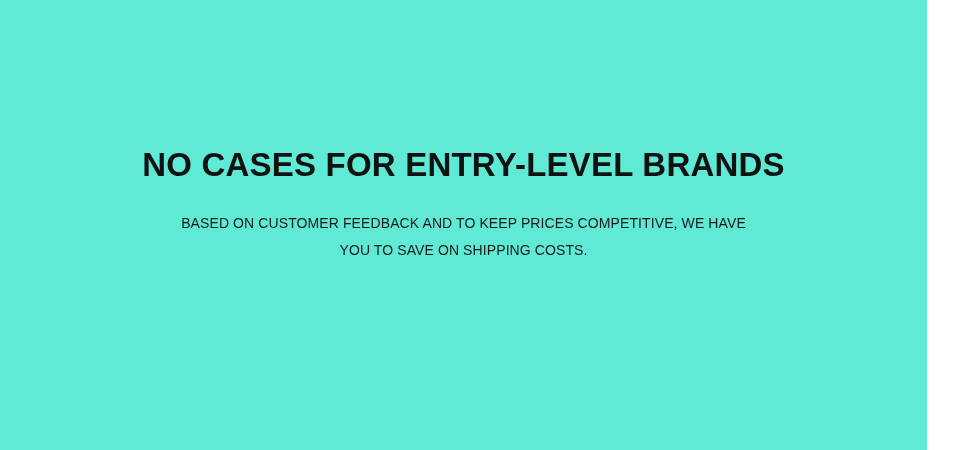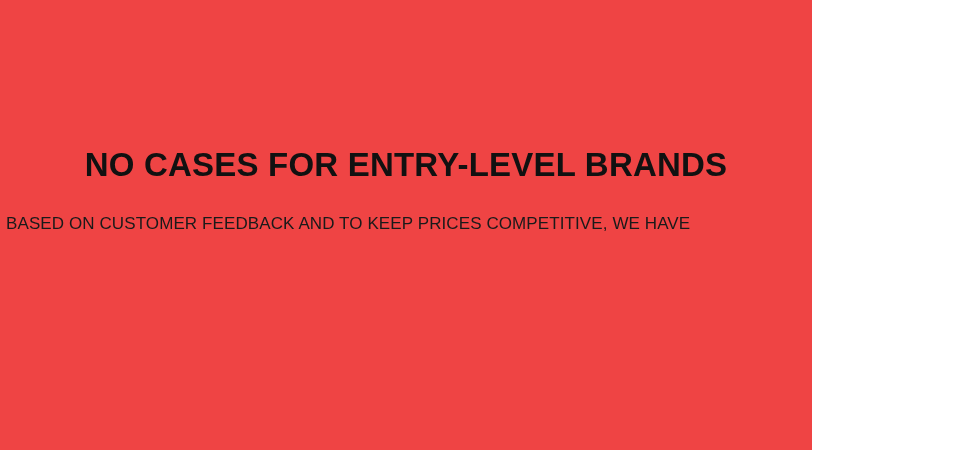--- a/index.html
+++ b/index.html
@@ -10,28 +10,28 @@
 
   body {
     width: 980px;
     height: 450px;
     background: #ffffff;
     font-family: "Liberation Sans", sans-serif;
     overflow: hidden;
   }
 
   .notice-section {
-    width: 812px;
+    width: 927px;
     height: 450px;
     box-sizing: border-box;
     display: flex;
     flex-direction: column;
     align-items: center;
     justify-content: flex-start;
-    background: #ef4444;
+    background: #5eead4;
   }
 
   .notice-inner {
     width: 100%;
     padding-top: 146px;
     display: flex;
     flex-direction: column;
     align-items: center;
   }
 
@@ -48,40 +48,42 @@
     text-transform: uppercase;
     max-width: 900px;
     -webkit-font-smoothing: antialiased;
   }
 
   .notice-body {
     margin: 0;
     padding: 0;
     margin-top: 26px;
     font-family: "Liberation Sans", sans-serif;
-    font-size: 17px;
+    font-size: 14px;
     font-weight: 400;
     line-height: 27px;
     letter-spacing: 0.1px;
     color: #1a1a1a;
+    text-align: center;
     text-transform: uppercase;
     width: 800px;
     -webkit-font-smoothing: antialiased;
   }
 
   .notice-body .body-line {
     display: block;
   }
 </style>
 </head>
 <body>
 
 <section class="notice-section">
   <div class="notice-inner">
 
     <h2 class="notice-heading">NO CASES FOR ENTRY-LEVEL BRANDS</h2>
 
     <p class="notice-body">
       <span class="body-line">BASED ON CUSTOMER FEEDBACK AND TO KEEP PRICES COMPETITIVE, WE HAVE</span>
+      <span class="body-line">YOU TO SAVE ON SHIPPING COSTS.</span>
     </p>
 
   </div>
 </section>
 
 </body></html>

